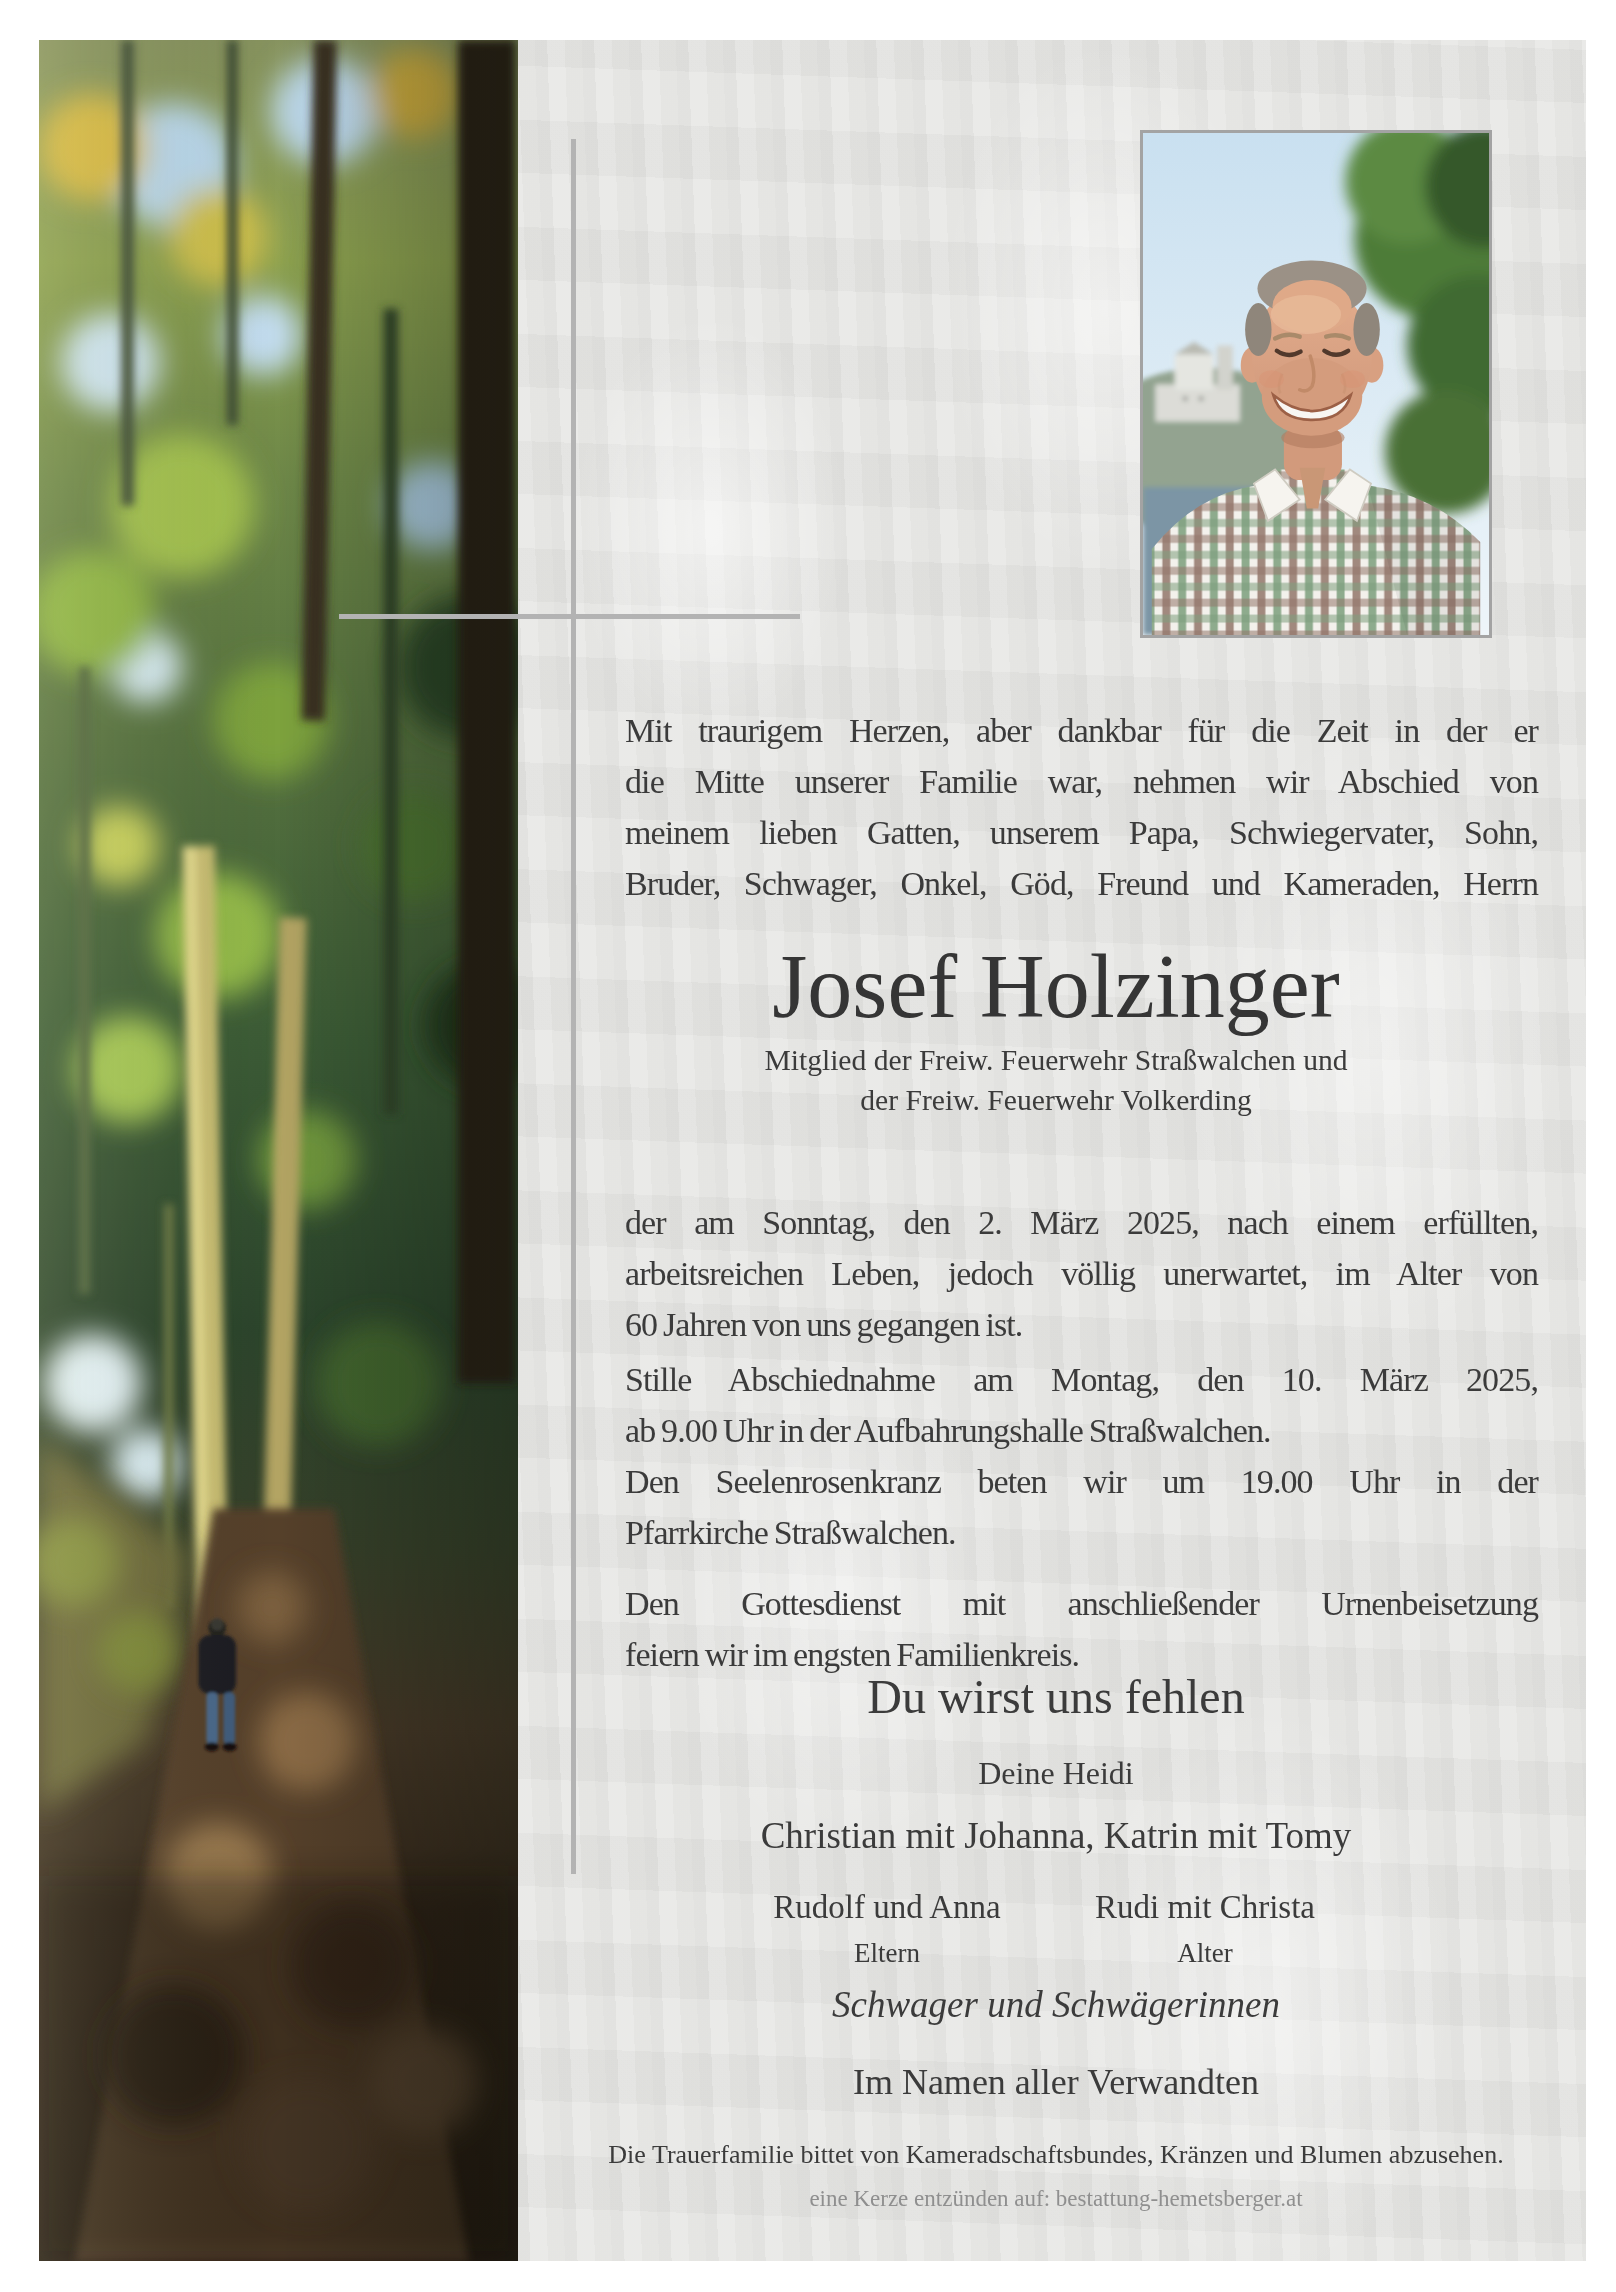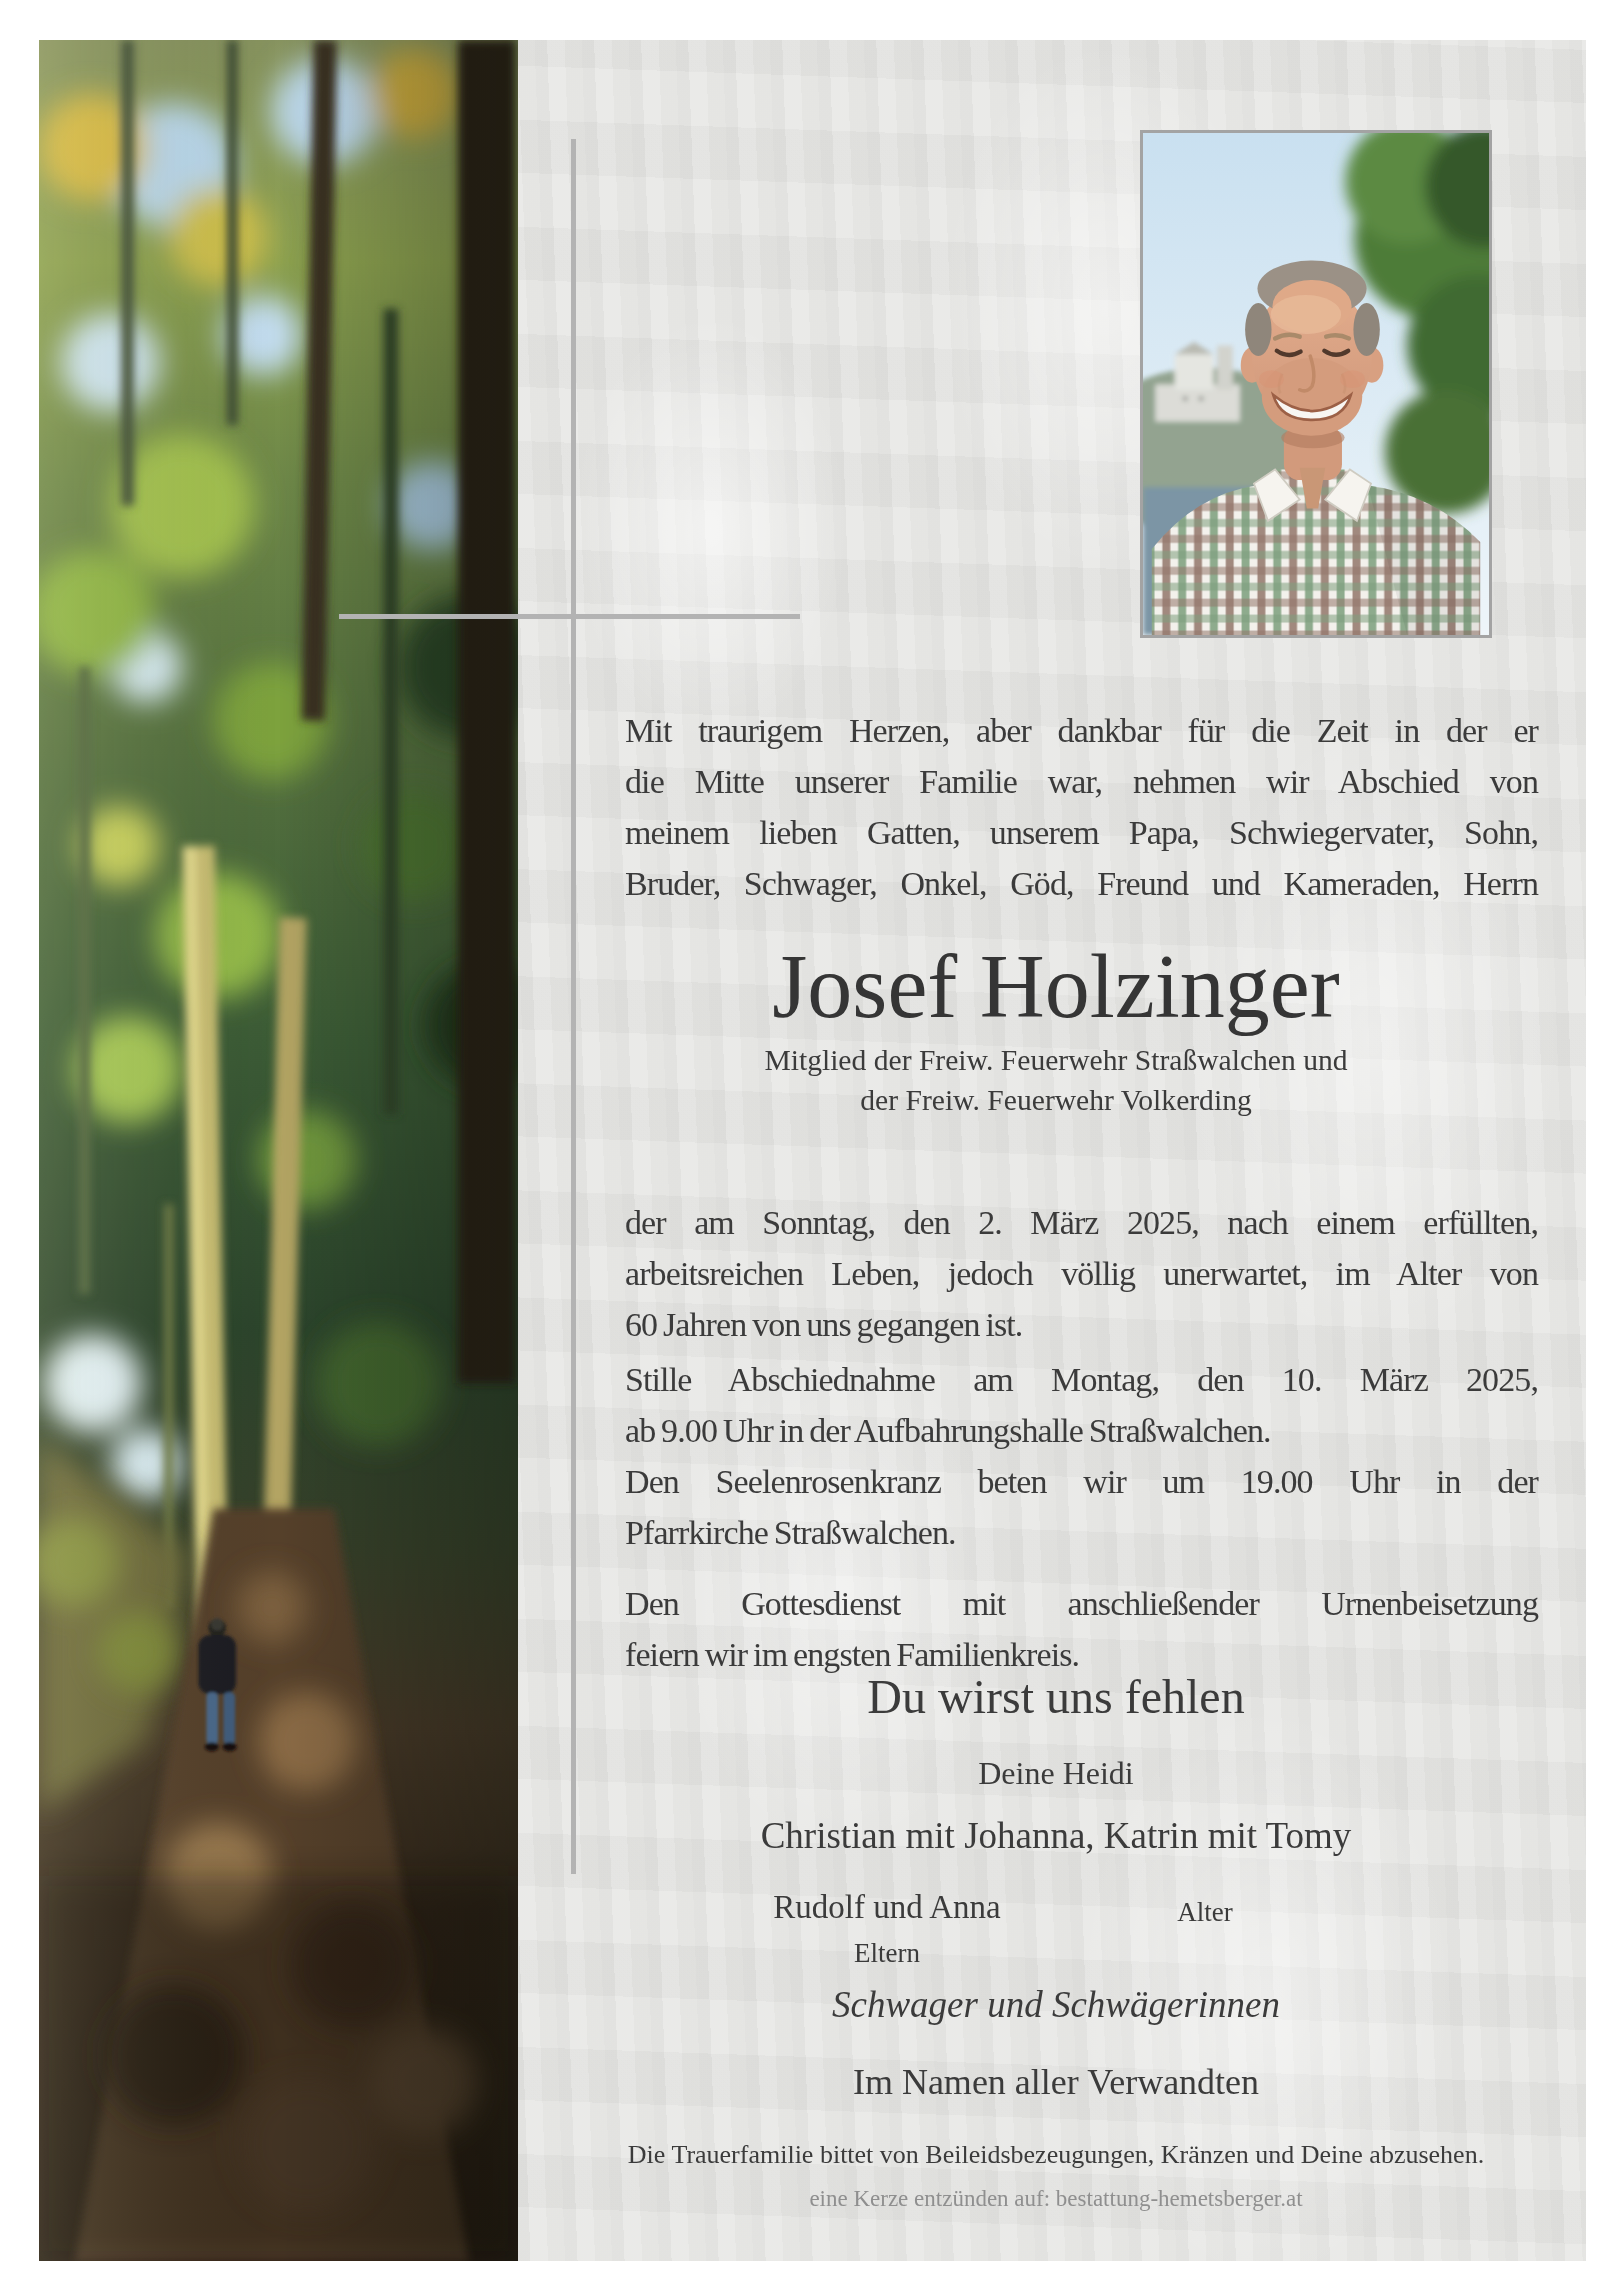--- a/index.html
+++ b/index.html
@@ -279,22 +279,23 @@
 
   <div class="center missing txt">Du wirst uns fehlen</div>
   <div class="center wife txt">Deine Heidi</div>
   <div class="center children txt">Christian mit Johanna, Katrin mit Tomy</div>
 
   <div class="mourner parents txt">
     <div class="names">Rudolf und Anna</div>
     <div class="rel">Eltern</div>
   </div>
   <div class="mourner brother txt">
+    <div class="names">Rudi mit Christa</div>
     <div class="rel">Alter</div>
   </div>
 
   <div class="center inlaws txt">Schwager und Schwägerinnen</div>
   <div class="center relatives txt">Im Namen aller Verwandten</div>
-  <div class="center request txt">Die Trauerfamilie bittet von Beileidsbezeugungen, Kränzen und Deine abzusehen.</div>
+  <div class="center request txt">Die Trauerfamilie bittet von Kameradschaftsbundes, Kränzen und Blumen abzusehen.</div>
   <div class="center candle">eine Kerze entzünden auf: bestattung-hemetsberger.at</div>
 
 </div>
 
 
 </body></html>

